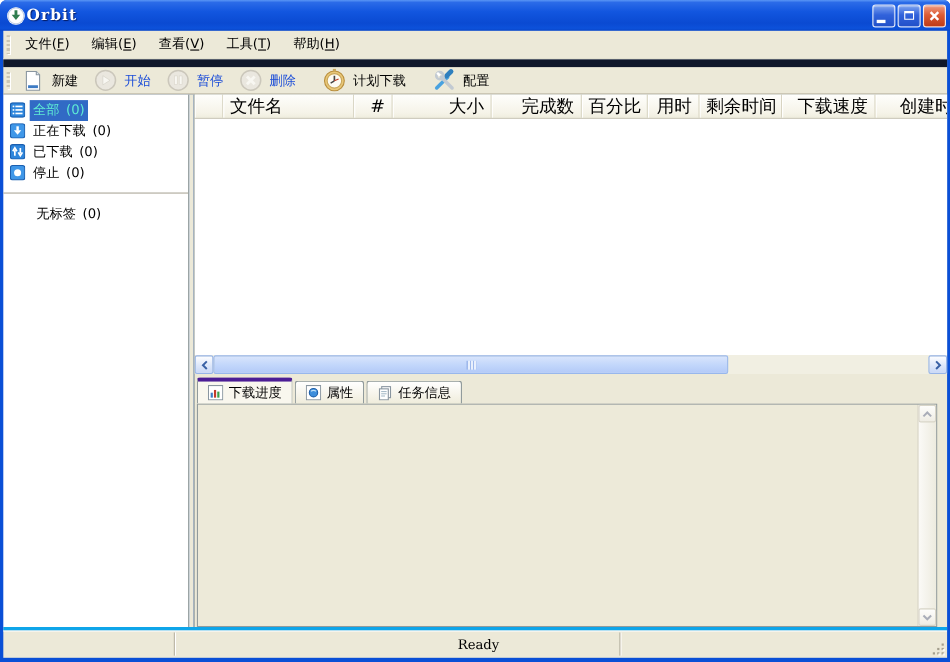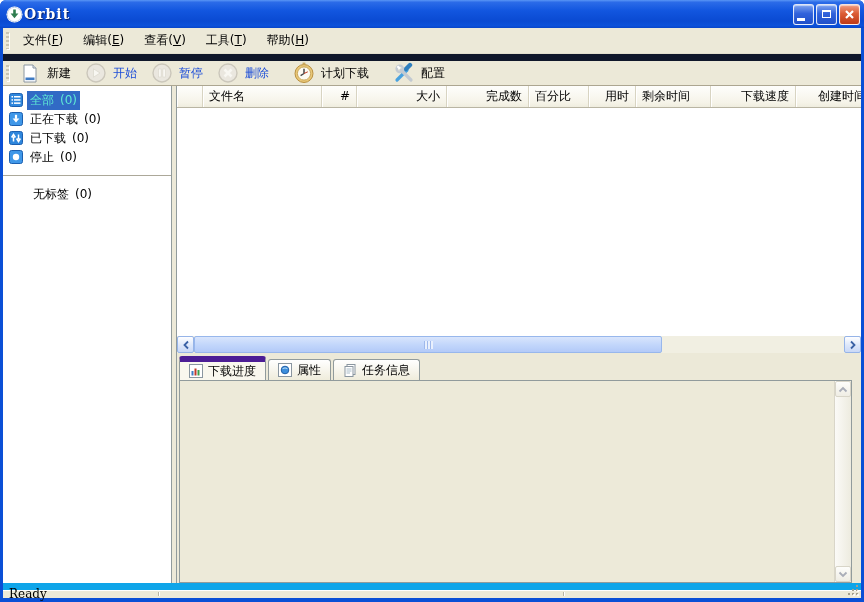--- a/index.html
+++ b/index.html
@@ -47,21 +47,21 @@
   .side-item .txt{padding:1px 3px;white-space:nowrap;}
   .side-item.selected .txt{background:#316AC5;color:#5eead4;}
   .side-item .cnt{margin-left:6px;}
   .side-sep{height:1px;background:#ACA899;margin:9px 0;}
   .side-item.tag{padding-left:27px;}
 
   .main{flex:1;display:flex;flex-direction:column;border-left:1px solid #919B9C;min-width:0;background:#ECE9D8;}
 
   
   .listheader{height:22px;flex:none;display:flex;background:#F4F2E6;border-bottom:1px solid #B9B5A3;overflow:hidden;}
-  .hcell{flex:none;padding:0 6px;line-height:21px;font-size:12px;white-space:nowrap;overflow:hidden;
+  .hcell{flex:none;padding:0 6px;line-height:21px;font-size:16px;white-space:nowrap;overflow:hidden;
     background:linear-gradient(#FEFEFC,#F5F3E8 80%,#EFEDDE);
     border-right:1px solid #D8D4C2;box-shadow:inset 1px 0 0 #FFF;}
   .hcell.num{text-align:right;}
   .c0{width:26px;} .c1{width:119px;} .c2{width:35px;} .c3{width:90px;} .c4{width:82px;}
   .c5{width:60px;} .c6{width:47px;} .c7{width:75px;} .c8{width:85px;}
   .c9{flex:1;padding-left:22px;border-right:none;}
 
   .listbody{flex:1;background:#fff;min-height:0;}
 
   
@@ -73,36 +73,36 @@
     border:1px solid #98B7EC;background:linear-gradient(#D9E5FC,#C3D7FB 50%,#B3CAF8);
     display:flex;align-items:center;justify-content:center;}
   .hthumb .gripmarks{width:9px;height:8px;
     background:repeating-linear-gradient(90deg,#9FB9EC 0 1px,#E9F0FD 1px 3px);}
 
   
   .tabrow{height:27px;flex:none;display:flex;gap:2px;align-items:flex-end;padding:3px 0 0 2px;}
   .tab{display:flex;align-items:center;gap:5px;padding:0 9px;height:21px;
     border:1px solid #919B9C;border-bottom:none;border-radius:3px 3px 0 0;
     background:linear-gradient(#FFFFFF,#EFECDB);white-space:nowrap;}
-  .tab.active{height:24px;border-top:6px solid #4c1d95;background:#F9F7EE;}
+  .tab.active{height:24px;border-top:4px solid #4c1d95;background:#F9F7EE;}
 
   
   .bottompanel{height:203px;flex:none;margin:0 9px 0 2px;border:1px solid #919B9C;
     display:flex;background:#EDEAD9;min-width:0;}
   .panelbody{flex:1;background:#EDEAD9;}
   .vscroll{width:17px;flex:none;position:relative;background:linear-gradient(90deg,#FBFAF7,#EDEBDF);
     border-left:1px solid #D9D6C9;}
   .varrow{position:absolute;left:0;width:16px;height:16px;border:1px solid #D8D5C8;border-radius:2px;
     background:linear-gradient(#FDFDFB,#EFEDE4);display:flex;align-items:center;justify-content:center;}
   .varrow.up{top:0;} .varrow.down{bottom:0;}
 
   
-  .statusbar{height:15px;flex:none;background:#ECE9D8;border-top:7px solid #0ea5e9;
+  .statusbar{height:28px;flex:none;background:#ECE9D8;border-top:3px solid #0ea5e9;
     box-shadow:inset 0 1px 0 #FFFFFF;display:flex;align-items:center;position:relative;
-    font-family:"DejaVu Serif","Liberation Serif",serif;font-size:12px;}
+    font-family:"DejaVu Serif","Liberation Serif",serif;font-size:12px;justify-content:center;}
   .status-text{padding-left:6px;}
   .sb-div{position:absolute;top:2px;bottom:2px;width:0;border-left:1px solid #B8B4A4;border-right:1px solid #fff;}
   .sb-div.d1{left:155px;} .sb-div.d2{left:560px;}
   .resize-grip{position:absolute;right:1px;bottom:1px;}
 
   svg{display:block;}
 </style>
 </head>
 <body>
 

